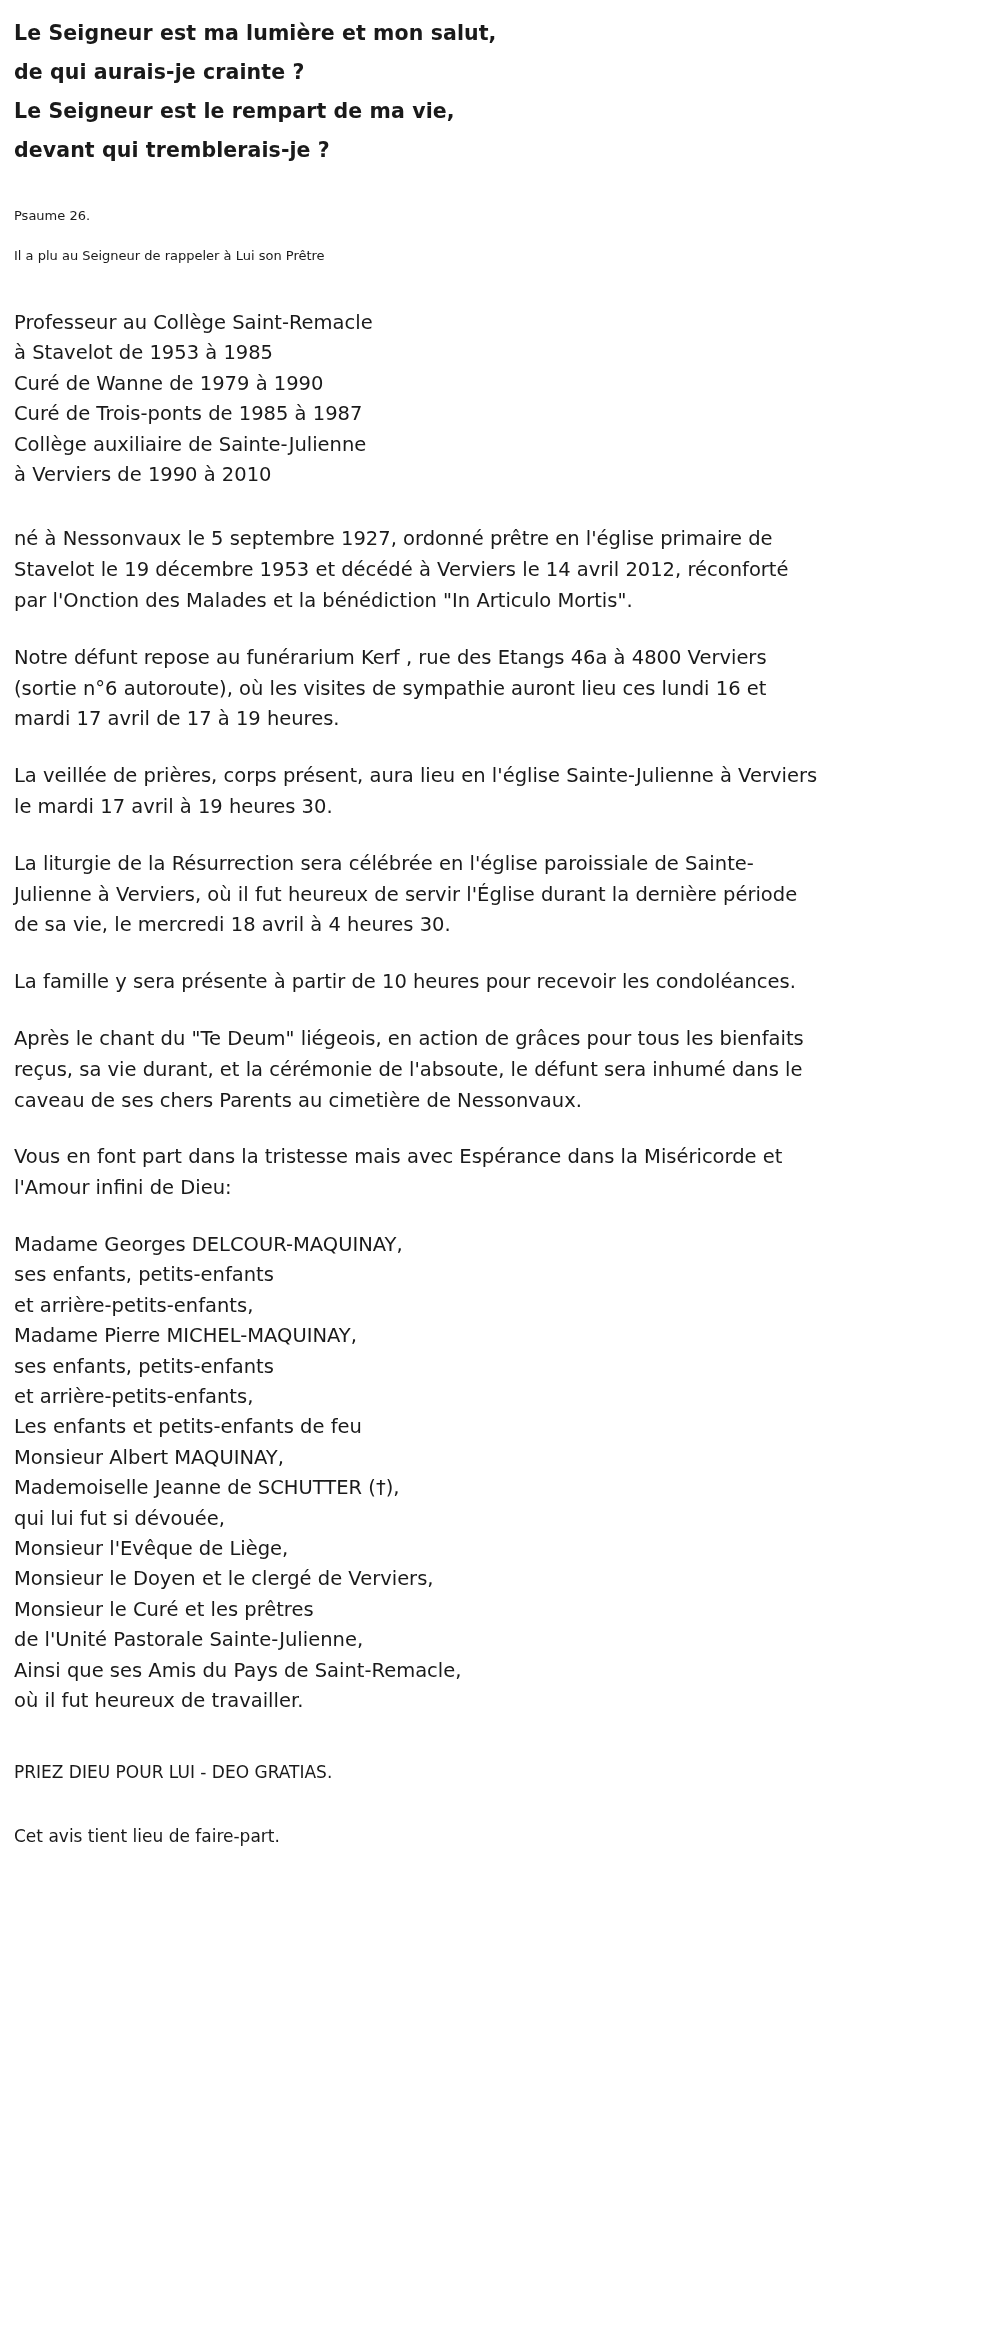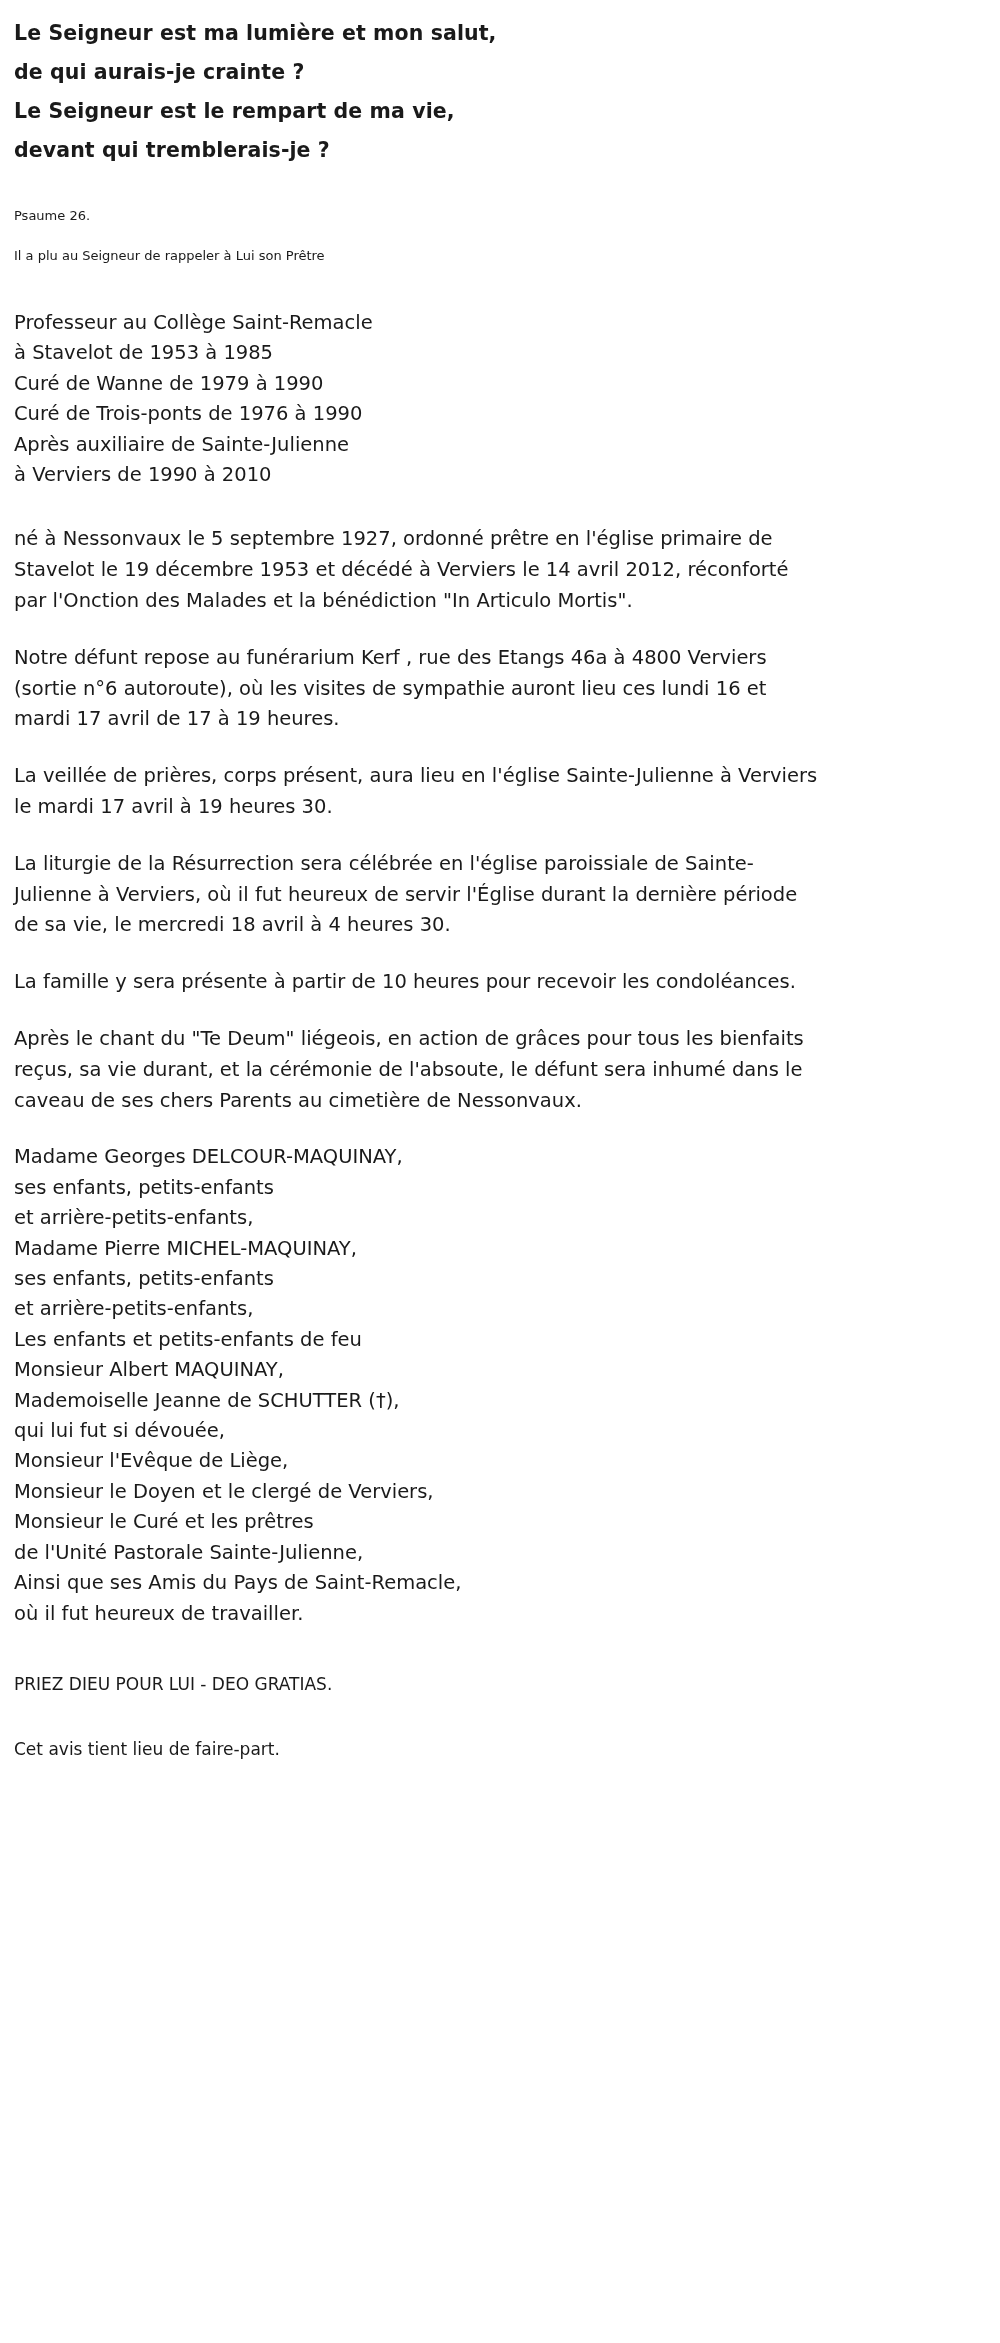--- a/index.html
+++ b/index.html
@@ -99,31 +99,32 @@
 
   <p class="small-para psalm">Psaume 26.</p>
 
   <p class="small-para intro">Il a plu au Seigneur de rappeler à Lui son Prêtre</p>
 
 
   <div class="roles">
     <span class="rline">Professeur au Collège Saint-Remacle</span>
     <span class="rline">à Stavelot de 1953 à 1985</span>
     <span class="rline">Curé de Wanne de 1979 à 1990</span>
-    <span class="rline">Curé de Trois-ponts de 1976 à 1990</span>
-    <span class="rline">Après auxiliaire de Sainte-Julienne</span>
+    <span class="rline">Curé de Trois-ponts de 1985 à 1987</span>
+    <span class="rline">Collège auxiliaire de Sainte-Julienne</span>
     <span class="rline">à Verviers de 1990 à 2010</span>
   </div>
 
   <p class="block first-after-roles">né à Nessonvaux le 5 septembre 1927, ordonné prêtre en l'église primaire de Stavelot le 19 décembre 1953 et décédé à Verviers le 14 avril 2012, réconforté par l'Onction des Malades et la bénédiction "In Articulo Mortis".</p>
   <p class="block">Notre défunt repose au funérarium Kerf , rue des Etangs 46a à 4800 Verviers (sortie n°6 autoroute), où les visites de sympathie auront lieu ces lundi 16 et mardi 17 avril de 17 à 19 heures.</p>
   <p class="block">La veillée de prières, corps présent, aura lieu en l'église Sainte-Julienne à Verviers le mardi 17 avril à 19 heures 30.</p>
   <p class="block">La liturgie de la Résurrection sera célébrée en l'église paroissiale de Sainte-Julienne à Verviers, où il fut heureux de servir l'Église durant la dernière période de sa vie, le mercredi 18 avril à 4 heures 30.</p>
   <p class="block">La famille y sera présente à partir de 10 heures pour recevoir les condoléances.</p>
   <p class="block">Après le chant du "Te Deum" liégeois, en action de grâces pour tous les bienfaits reçus, sa vie durant, et la cérémonie de l'absoute, le défunt sera inhumé dans le caveau de ses chers Parents au cimetière de Nessonvaux.</p>
+  <p class="block">Vous en font part dans la tristesse mais avec Espérance dans la Miséricorde et l'Amour infini de Dieu:</p>
 
   <div class="family">
     <span class="fline">Madame Georges DELCOUR-MAQUINAY,</span>
     <span class="fline">ses enfants, petits-enfants</span>
     <span class="fline">et arrière-petits-enfants,</span>
     <span class="fline">Madame Pierre MICHEL-MAQUINAY,</span>
     <span class="fline">ses enfants, petits-enfants</span>
     <span class="fline">et arrière-petits-enfants,</span>
     <span class="fline">Les enfants et petits-enfants de feu</span>
     <span class="fline">Monsieur Albert MAQUINAY,</span>

